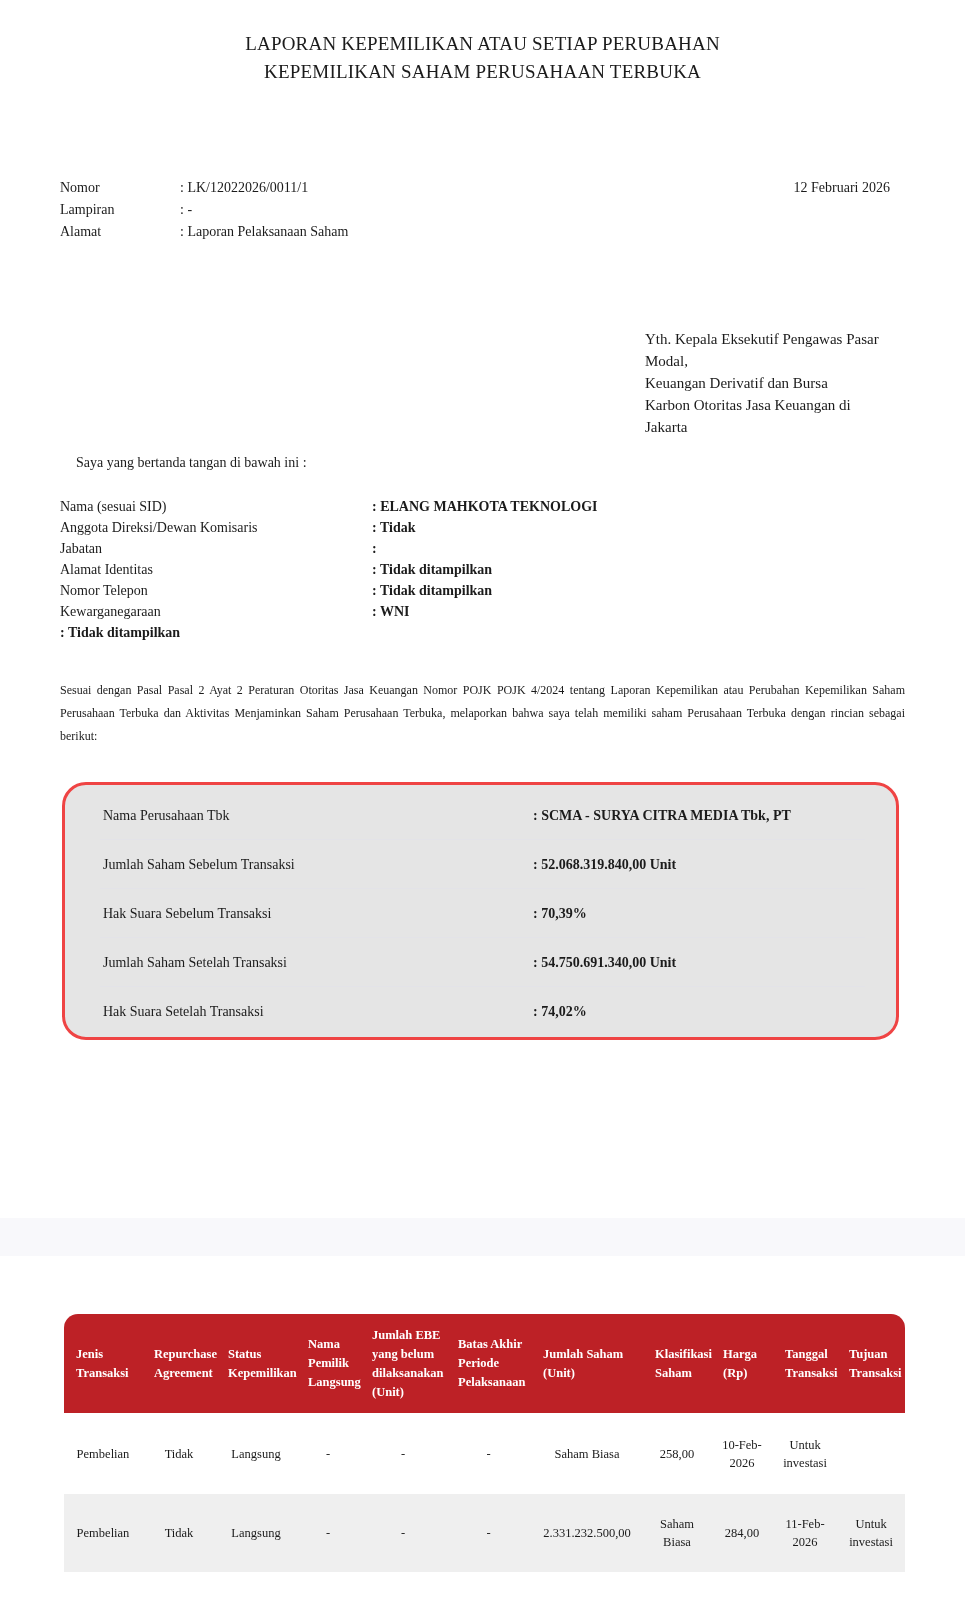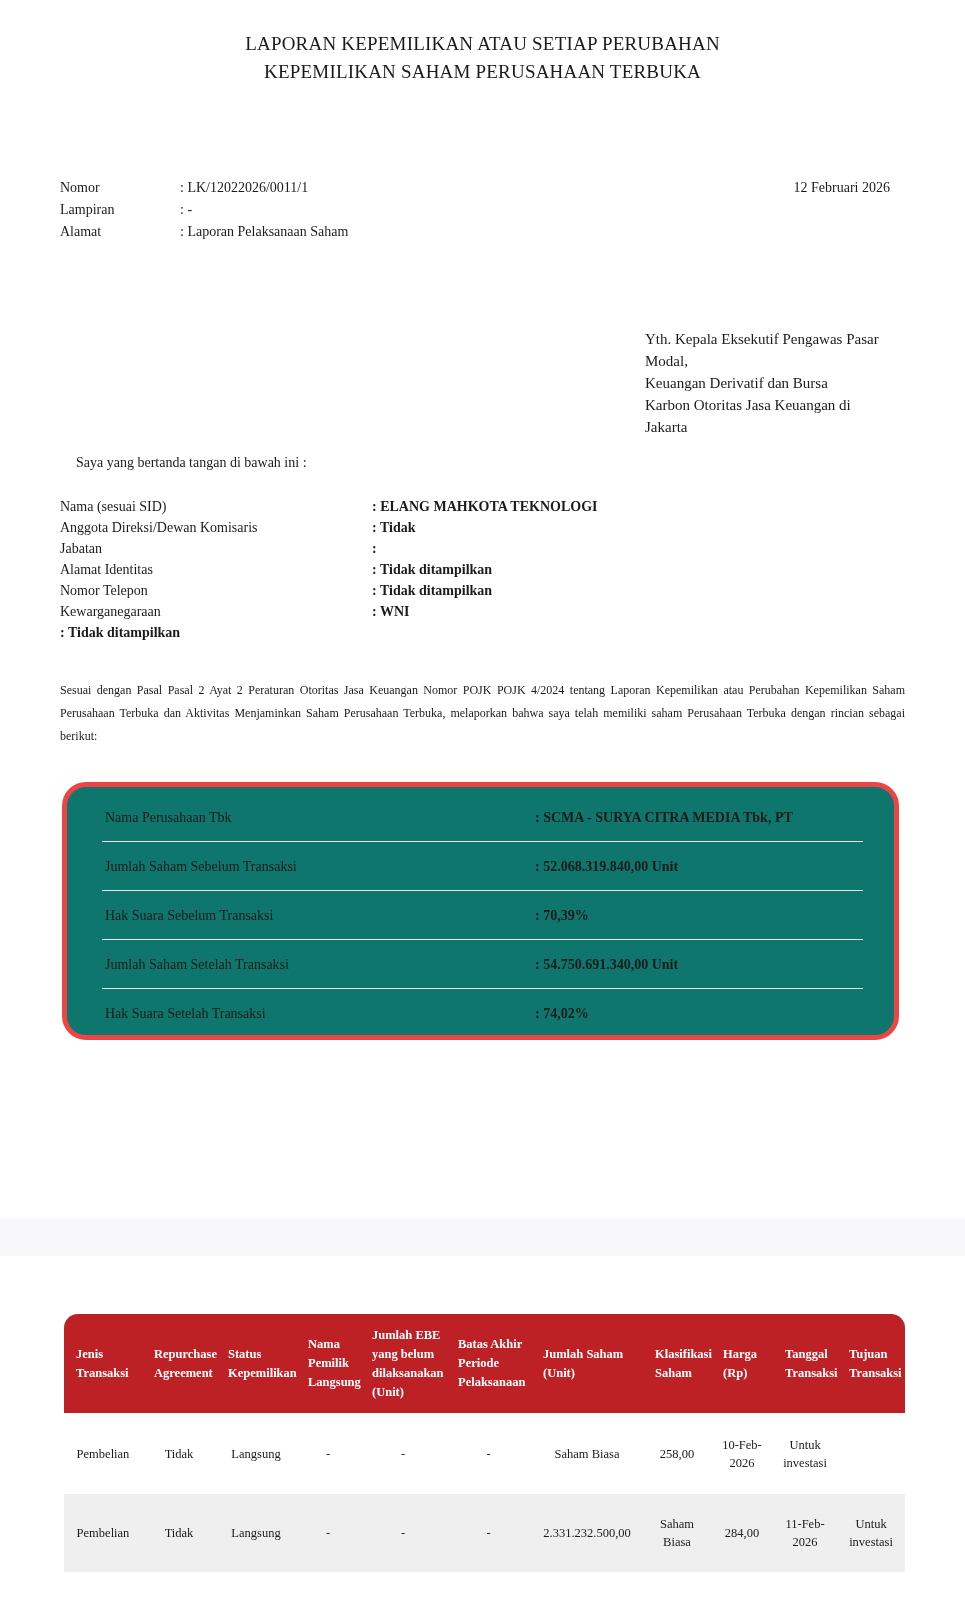--- a/index.html
+++ b/index.html
@@ -36,21 +36,21 @@
   .decl-row .lbl { width:312px; flex:0 0 312px; }
   .decl-row .val { font-weight:bold; }
   .decl-row .val::before { content:": "; }
 
   
   .statement { position:absolute; top:679px; left:60px; width:845px;
     font-size:12px; line-height:23px; text-align:justify; }
 
   
   .card { position:absolute; top:782px; left:62px; width:837px; height:258px;
-    border:5px solid #ef4444; border-radius:24px; background:#0f766e; padding-top:6px; }
+    border:3px solid #ef4444; border-radius:24px; background:#e5e5e5; padding-top:6px; }
   .card-row { position:relative; height:49px; display:flex; align-items:center;
     padding-left:38px; font-size:14px; }
   .card-row:not(:last-child)::after { content:""; position:absolute; left:35px; right:31px;
     bottom:0; border-bottom:1px solid #e3e3e8; }
   .card-row .lbl { width:430px; flex:0 0 430px; }
   .card-row .val { font-weight:bold; }
   .card-row .val::before { content:": "; }
 
   
   .txn-table { position:absolute; top:58px; left:64px; width:841px; }

